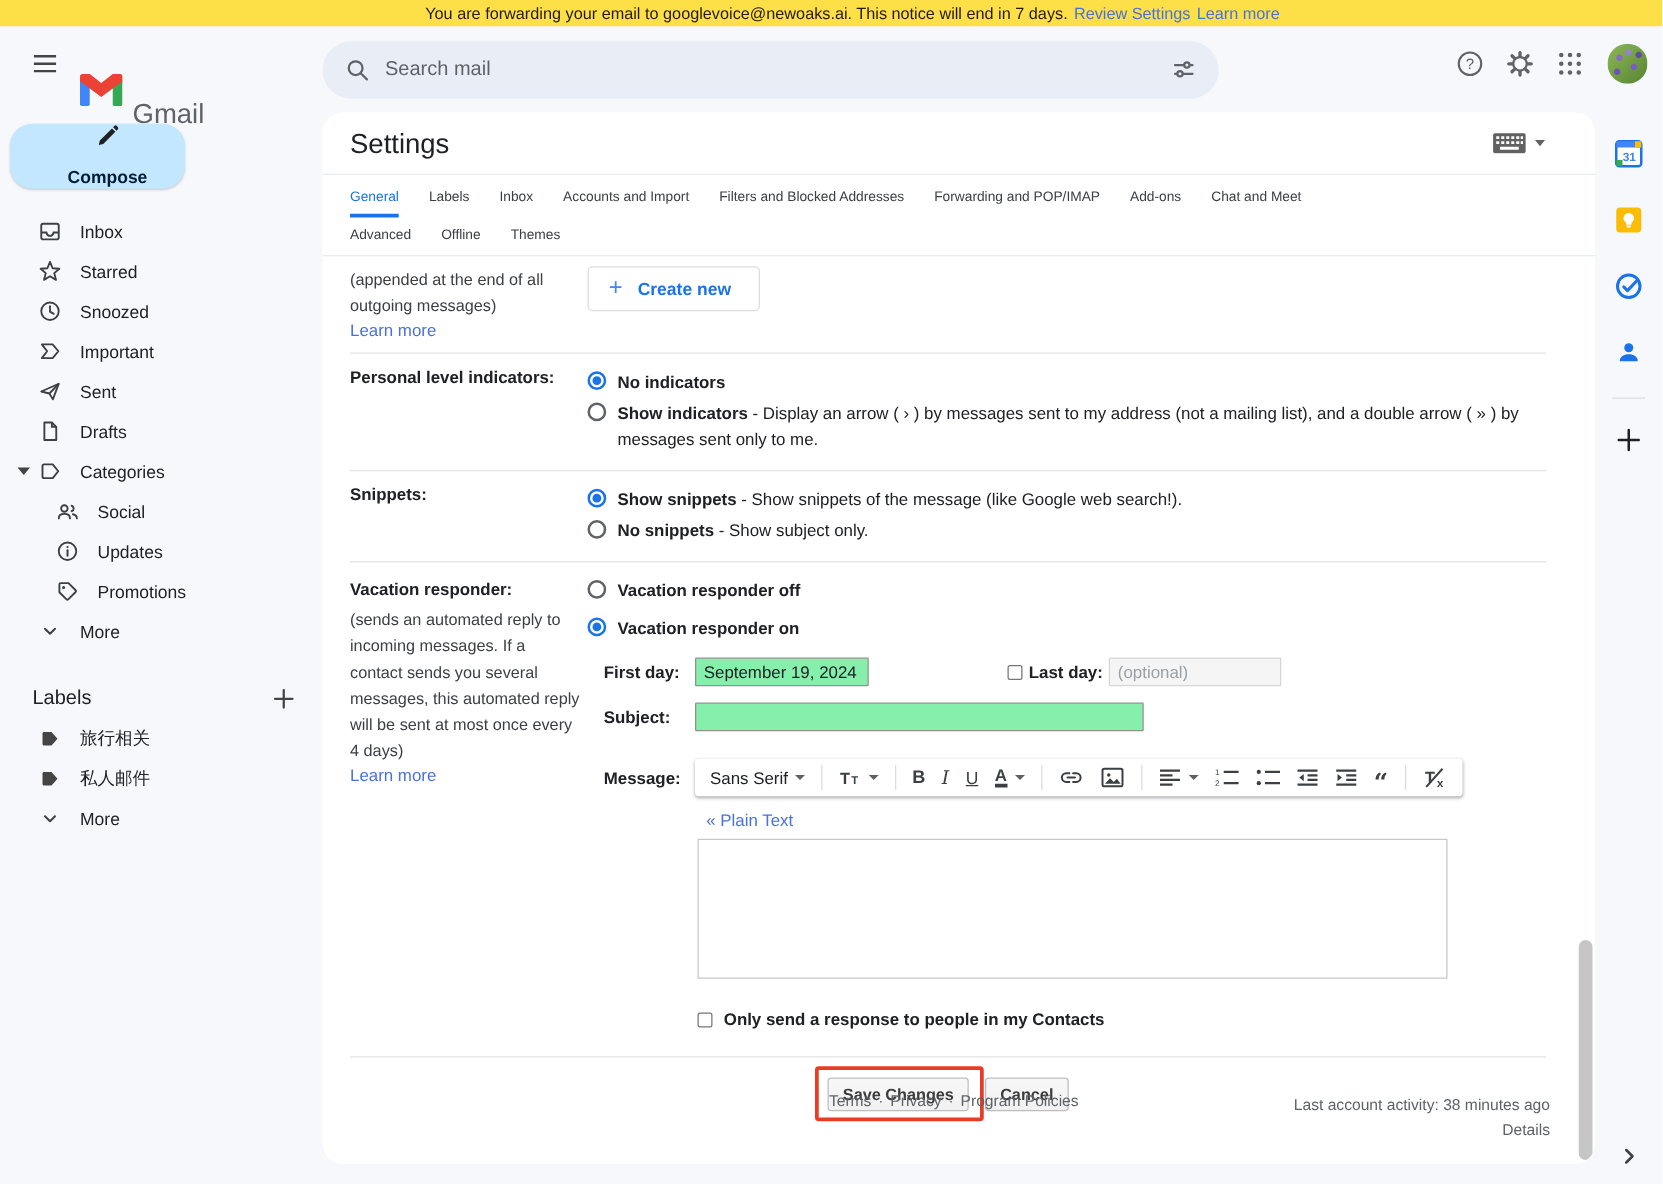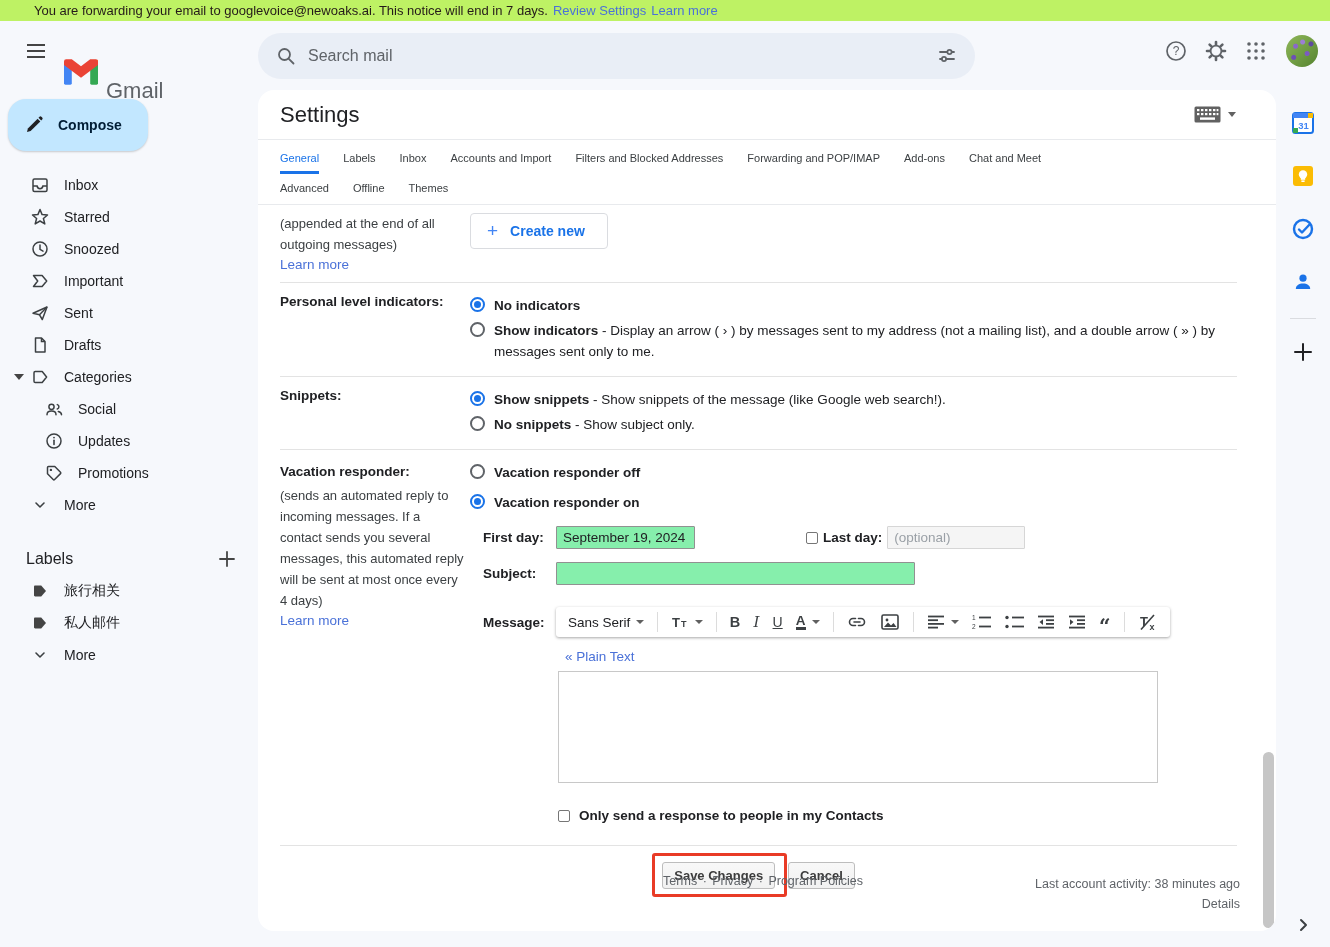--- a/index.html
+++ b/index.html
@@ -5,21 +5,21 @@
   * { box-sizing: border-box; }
   html,body { margin:0; padding:0; }
   body {
     width:1330px; height:947px; position:relative; overflow:hidden;
     background:#f6f8fc; font-family:"Liberation Sans", sans-serif; color:#202124;
   }
   svg { display:block; }
 
   
   .banner {
-    height:21px; background:#bef264; display:flex; align-items:center; 
+    height:21px; background:#fde047; display:flex; align-items:center; justify-content:center;
     font-size:13px; color:#241a19; gap:5px; white-space:nowrap;padding-left:34px;
   }
   .banner a { color:#4a71d8; text-decoration:none; cursor:pointer; }
 
   
   .header { height:69px; position:relative; }
   .iconbtn { width:40px; height:40px; border-radius:50%; display:flex; align-items:center; justify-content:center; cursor:pointer; }
   .hamburger { position:absolute; left:16px; top:10px; }
   .logo { position:absolute; left:64px; top:18px; display:flex; align-items:center; gap:8px; }
   .logo-text { font-size:22px; color:#5f6368;margin-top:39px; }
@@ -42,21 +42,21 @@
       radial-gradient(circle at 24% 70%, #6d4fb5 0 2px, transparent 3px),
       radial-gradient(circle at 78% 28%, #5e4aa0 0 2px, transparent 3px),
       linear-gradient(135deg, #8fb659 0%, #6f9c42 55%, #55822f 100%);
   }
 
   
   .sidebar { position:absolute; left:0; top:90px; width:258px; bottom:0; }
   .compose {
     margin:9px 0 0 8px; width:140px; height:52px; background:#c2e7ff; border-radius:18px;
     display:flex; align-items:center; gap:14px; padding-left:16px; cursor:pointer;
-    box-shadow:0 1px 2px rgba(60,64,67,.25); font-size:14px; font-weight:bold; color:#001d35;
+    box-shadow:0 1px 2px rgba(60,64,67,.25); font-size:14px; font-weight:bold; color:#001d35;flex-direction:column;
   }
   .navlist { margin-top:18px; }
   .navrow {
     height:32px; display:flex; align-items:center; gap:14px; padding-left:30px;
     font-size:14px; color:#202124; cursor:pointer; position:relative;
     border-radius:0 16px 16px 0;
   }
   .navrow .expander { position:absolute; left:14px; top:13px; width:0; height:0;
     border-left:5px solid transparent; border-right:5px solid transparent; border-top:6px solid #444; }
   .navrow.sub { padding-left:44px; }

